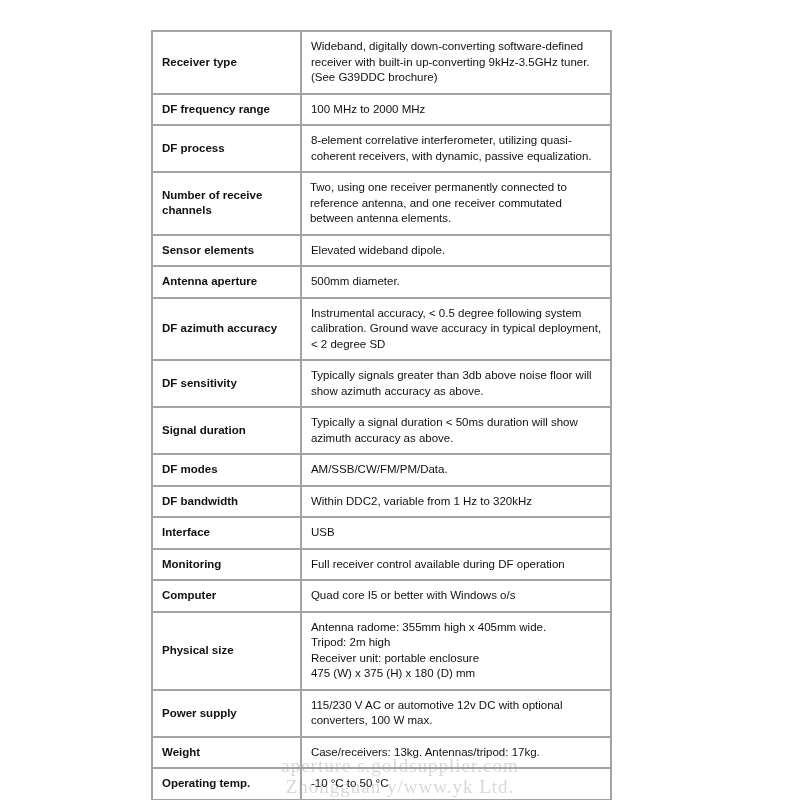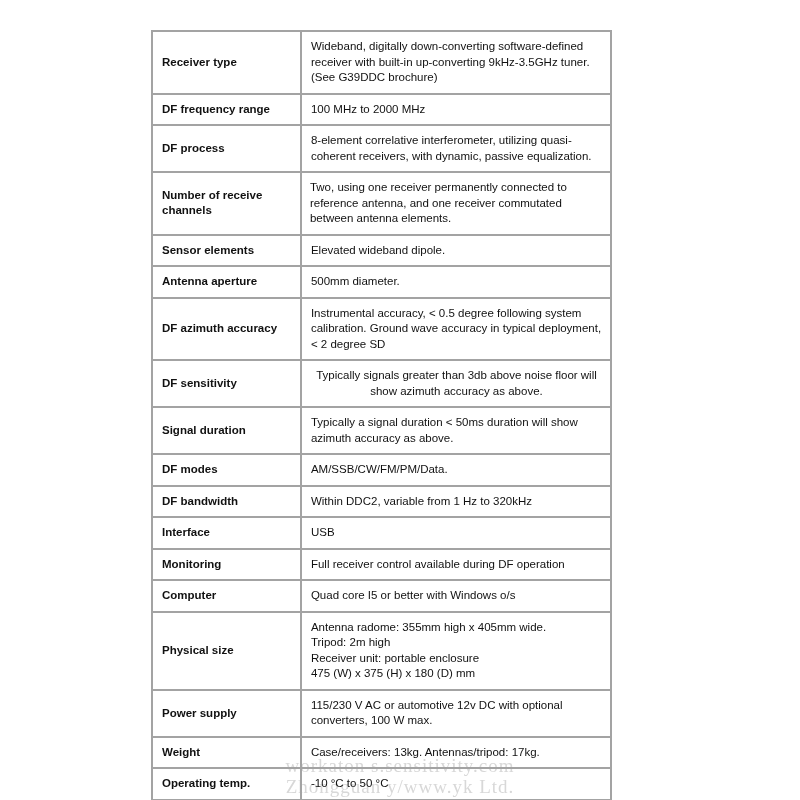--- a/index.html
+++ b/index.html
@@ -58,21 +58,21 @@
     width: 300px;
     font-weight: normal;
   }
 </style>
 </head>
 <body>
 
 <div id="page">
 
   <div class="watermark wm1">Zhongguan      y/www.yk                                    Ltd.</div>
-  <div class="watermark wm2">workaton            s.sensitivity.com</div>
+  <div class="watermark wm2">aperture            s.goldsupplier.com</div>
 
   <table class="spec">
     <tbody>
         <tr>
           <td class="label">Receiver type</td>
           <td class="value" style="white-space: pre-line;">Wideband, digitally down-converting software-defined receiver with built-in up-converting 9kHz-3.5GHz tuner. (See G39DDC brochure)</td>
         </tr>
         <tr>
           <td class="label">DF frequency range</td>
           <td class="value" style="white-space: pre-line; border-radius: 12px;">100 MHz to 2000 MHz</td>
@@ -92,21 +92,21 @@
         <tr>
           <td class="label">Antenna aperture</td>
           <td class="value" style="white-space: pre-line;">500mm diameter.</td>
         </tr>
         <tr>
           <td class="label">DF azimuth accuracy</td>
           <td class="value" style="white-space: pre-line;">Instrumental accuracy, &lt; 0.5 degree following system calibration. Ground wave accuracy in typical deployment, &lt; 2 degree SD</td>
         </tr>
         <tr>
           <td class="label">DF sensitivity</td>
-          <td class="value" style="white-space: pre-line; text-align: center;">Typically signals greater than 3db above noise floor will show azimuth accuracy as above.</td>
+          <td class="value" style="white-space: pre-line;">Typically signals greater than 3db above noise floor will show azimuth accuracy as above.</td>
         </tr>
         <tr>
           <td class="label">Signal duration</td>
           <td class="value" style="white-space: pre-line;">Typically a signal duration &lt; 50ms duration will show azimuth accuracy as above.</td>
         </tr>
         <tr>
           <td class="label">DF modes</td>
           <td class="value" style="white-space: pre-line;">AM/SSB/CW/FM/PM/Data.</td>
         </tr>
         <tr>

